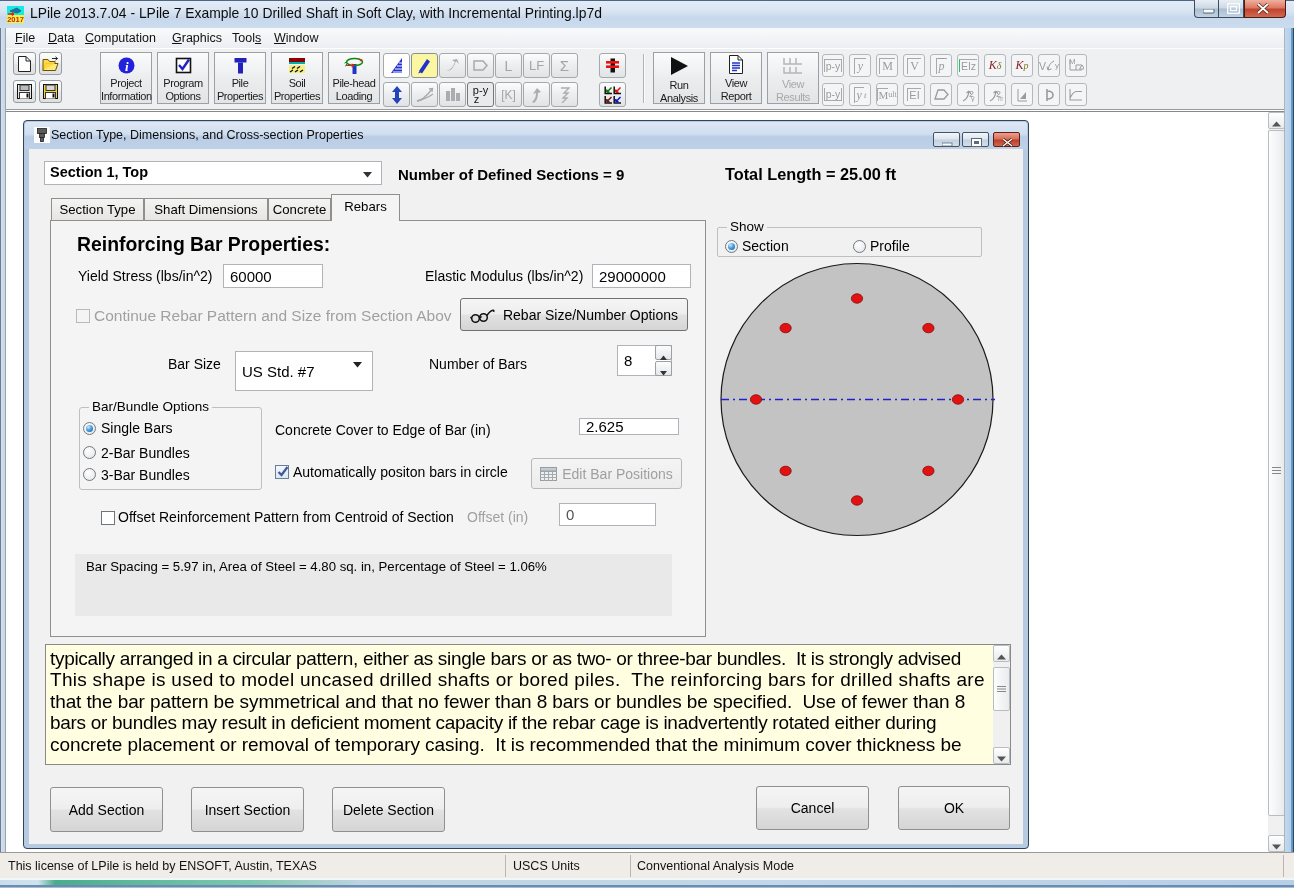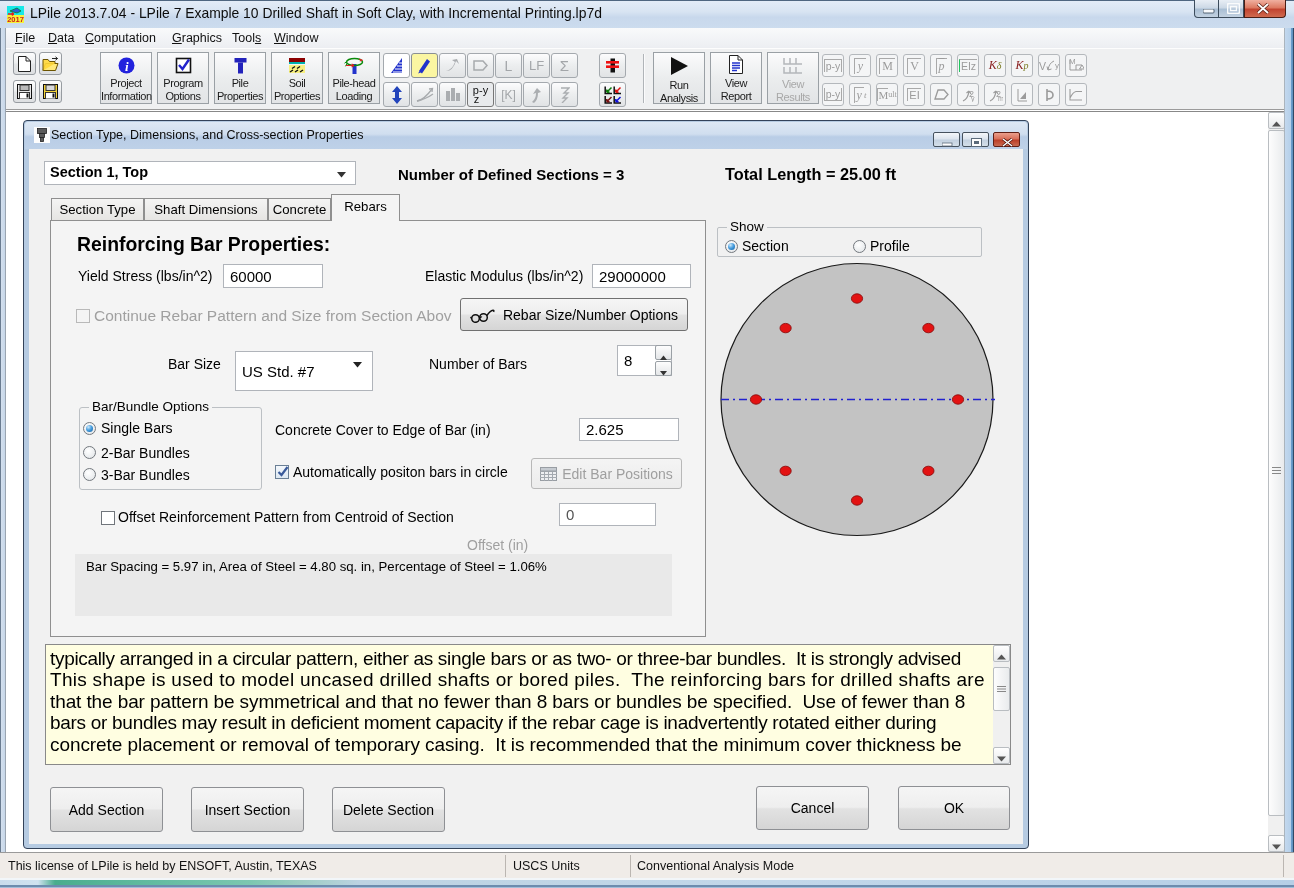--- a/index.html
+++ b/index.html
@@ -342,26 +342,26 @@
 </div>
 
 <div class="abs" style="left:0;top:28px;width:6px;height:851px;background:linear-gradient(90deg,#6a7c90 0px,#6a7c90 1px,#d4e0ee 1px,#c6d6e8 5px,#9aa5b1 5px,#9aa5b1 6px);"></div>
 <div class="abs" style="left:1284px;top:28px;width:10px;height:851px;background:linear-gradient(90deg,#aab4bd 0px,#aab4bd 1px,#c3d8ee 1px,#b4cfe9 7px,#6aa0d0 7px,#5f90bc 9px,#2e4a66 9px);"></div>
 
 <div id="dialog" class="abs">
   <div id="dlgtitle"></div>
   <div id="dlgtitletext">Section Type, Dimensions, and Cross-section Properties</div>
   <div id="dlgclient">
 
-    <div class="tb" style="left:15px;top:12px;width:312px;height:24px;font-weight:bold;font-size:14.5px;padding-left:5px;padding-bottom:3px;">Section 1, Top
+    <div class="tb" style="left:15px;top:12px;width:338px;height:24px;font-weight:bold;font-size:14.5px;padding-left:5px;padding-bottom:3px;">Section 1, Top
       <svg style="position:absolute;right:9px;top:10px;" width="9" height="6">
           <path d="M0 0 L9 0 L4.5 5.5 Z" fill="#333"></path>
         </svg>
     </div>
-    <div class="lbl" style="left:369px;top:17px;font-weight:bold;font-size:15px;">Number of Defined Sections = 3</div>
+    <div class="lbl" style="left:369px;top:17px;font-weight:bold;font-size:15px;">Number of Defined Sections = 9</div>
     <div class="lbl" style="left:696px;top:16px;font-weight:bold;font-size:16.3px;">Total Length = 25.00 ft</div>
 
     <div class="tab" style="left:22px;width:93px;">Section Type</div>
     <div class="tab" style="left:115px;width:124px;">Shaft Dimensions</div>
     <div class="tab" style="left:239px;width:63px;">Concrete</div>
     <div class="tabactive" style="left:302px;width:69px;">Rebars</div>
 
     <div class="abs" style="left:21px;top:71px;width:656px;height:417px;border:1px solid #8f8f8f;background:#f4f4f4;box-sizing:border-box;"></div>
     <div class="lbl" style="left:48px;top:84px;font-size:19.4px;font-weight:bold;">Reinforcing Bar Properties:</div>
     <div class="lbl" style="left:49px;top:119px;">Yield Stress (lbs/in^2)</div>
@@ -402,38 +402,38 @@
     <div class="grplbl" style="left:60px;top:250px;background:#f4f4f4;">Bar/Bundle Options</div>
     <div class="radio" style="left:54px;top:273px;">
         <div class="dot"></div>
       </div>
     <div class="lbl" style="left:72px;top:271px;">Single Bars</div>
     <div class="radio" style="left:54px;top:297px;"></div>
     <div class="lbl" style="left:72px;top:296px;">2-Bar Bundles</div>
     <div class="radio" style="left:54px;top:319px;"></div>
     <div class="lbl" style="left:72px;top:318px;">3-Bar Bundles</div>
     <div class="lbl" style="left:246px;top:273px;">Concrete Cover to Edge of Bar (in)</div>
-    <div class="tb" style="left:550px;top:269px;width:100px;height:23px;">2.625</div>
+    <div class="tb" style="left:550px;top:269px;width:100px;height:17px;">2.625</div>
     <div class="cbx" style="left:246px;top:316px;border-color:#6a7f95;background:linear-gradient(180deg,#f4f8fc,#dde8f2);"></div>
     <svg class="abs" style="left:246px;top:314px;" width="16" height="16">
         <path d="M3.5 9 L6.5 12 L12.5 4" fill="none" stroke="#3a5a9a" stroke-width="2.2"></path>
       </svg>
     <div class="lbl" style="left:264px;top:315px;">Automatically positon bars in circle</div>
     <div class="btn dis" style="left:502px;top:309px;width:151px;height:31px;">
       <svg width="17" height="14" style="margin-right:5px;">
           <rect x="0.5" y="0.5" width="16" height="13" fill="#eeeff1" stroke="#989da3"></rect>
           <g stroke="#a4a9af">
             <path d="M0 4.5 h17 M0 7.5 h17 M0 10.5 h17 M4.5 2 v12 M8.5 2 v12 M12.5 2 v12"></path>
           </g>
           <rect x="0.5" y="0.5" width="16" height="3.5" fill="#c6cbd1" stroke="#989da3"></rect>
         </svg>
       Edit Bar Positions</div>
     <div class="cbx" style="left:72px;top:362px;background:#fff;"></div>
     <div class="lbl" style="left:89px;top:360px;">Offset Reinforcement Pattern from Centroid of Section</div>
-    <div class="lbl dis" style="left:438px;top:360px;margin-top:28px;">Offset (in)</div>
+    <div class="lbl dis" style="left:438px;top:360px;">Offset (in)</div>
     <div class="tb" style="left:530px;top:354px;width:97px;height:23px;color:#555;">0</div>
     <div class="abs" style="left:46px;top:405px;width:597px;height:62px;background:#e9e9e9;"></div>
     <div class="lbl" style="left:57px;top:410px;font-size:13.2px;">Bar Spacing = 5.97 in, Area of Steel = 4.80 sq. in, Percentage of Steel = 1.06%</div>
 
     <div class="grp" style="left:688px;top:78px;width:265px;height:30px;border-radius:2px;"></div>
     <div class="grplbl" style="left:698px;top:70px;">Show</div>
     <div class="radio" style="left:696px;top:91px;">
         <div class="dot"></div>
       </div>
     <div class="lbl" style="left:713px;top:89px;">Section</div>

